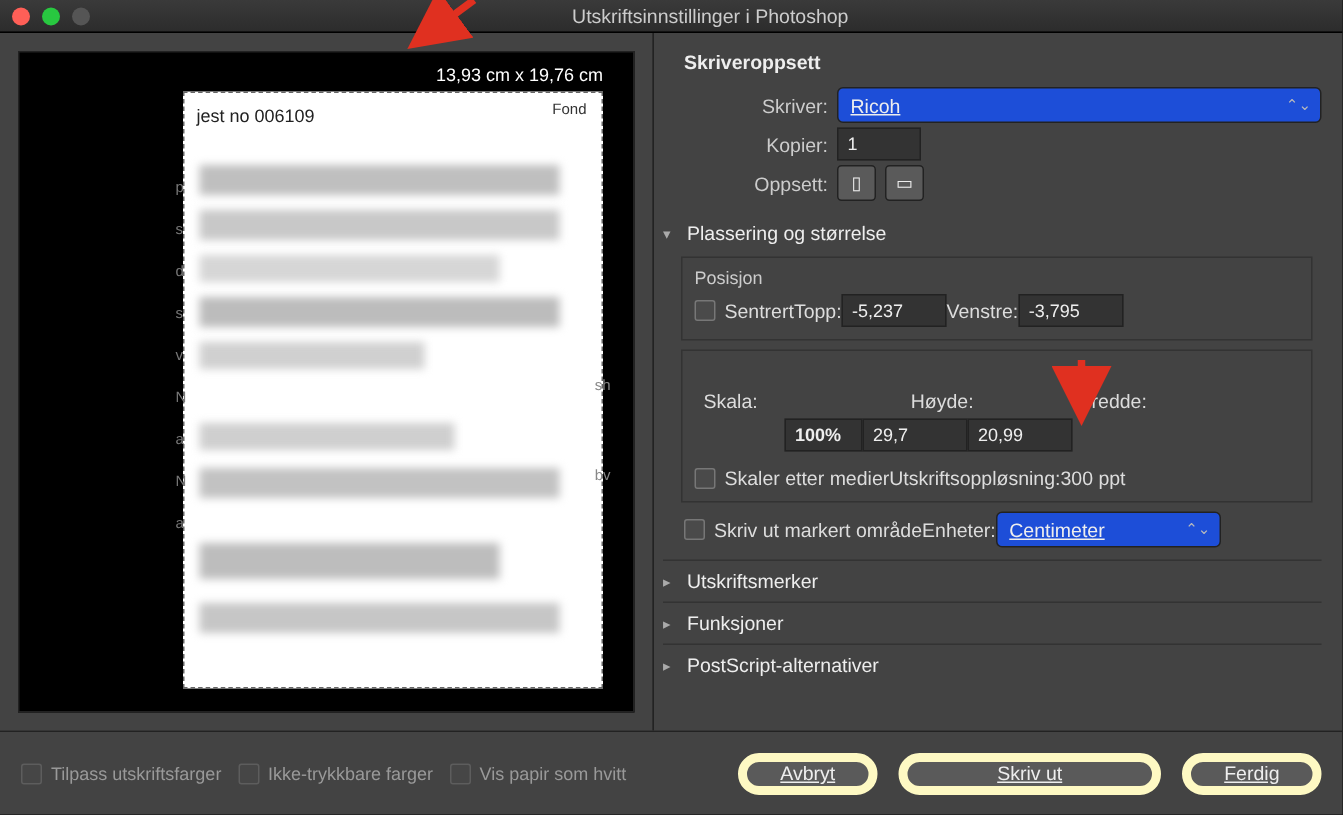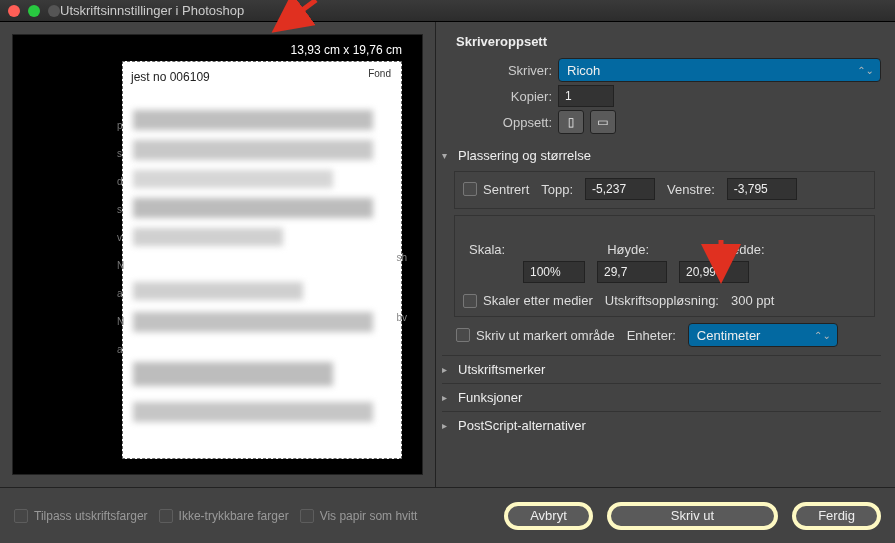--- a/index.html
+++ b/index.html
@@ -3,21 +3,21 @@
 <meta charset="utf-8">
 <style>
   * { box-sizing: border-box; margin: 0; padding: 0; font-family: -apple-system, "Helvetica Neue", Arial, sans-serif; }
   body { background: #1c1c1c; width: 895px; height: 543px; overflow: hidden; position: relative; }
 
   
   .titlebar { height: 22px; background: linear-gradient(#3a3a3a,#2c2c2c); display:flex; align-items:center; padding:0 8px; border-bottom:1px solid #000; }
   .traffic { display:flex; gap:8px; }
   .tl { width:12px;height:12px;border-radius:50%; }
   .tl.close{background:#ff5f57;} .tl.min{background:#28c840;} .tl.max{background:#555;}
-  .title { flex:1; text-align:left; color:#ccc; font-size:13px; }
+  .title { flex:1; text-align:center; color:#ccc; font-size:13px; }
 
   .main { display:flex; height: 465px; }
 
   
   .preview-panel { width: 435px; background:#434343; padding:12px; display:flex; flex-direction:column; }
   .preview-box { flex:1; background:#000000; border:1px solid #222; display:flex; flex-direction:column; align-items:flex-end; padding:8px 20px 14px; }
   .preview-dims { color:#fff; font-size:12px; margin-bottom:4px; }
   .paper { width: 280px; height: 398px; background:#fff; position:relative;
            border:1px dashed #666; }
   .blur-row { position:absolute; background:#ccc; filter:blur(3px); }
@@ -25,37 +25,37 @@
   .doc-head { position:absolute; top:8px; left:8px; font-size:12px; color:#222; }
   .ghost { position:absolute; left:-6px; top:50px; font-size:10px; color:#777; writing-mode:horizontal-tb; }
   .ghost span{display:block; line-height:28px;}
   .rlabel { position:absolute; right:-6px; font-size:10px; color:#888; }
 
   
   .settings { flex:1; background:#434343; border-left:1px solid #222; padding:6px 14px 4px 6px; color:#ddd; font-size:13px; }
   .settings h3 { font-size:13px; font-weight:600; color:#eee; padding:6px 0 6px 14px; }
   .field-row { display:flex; align-items:center; gap:6px; margin:3px 0 3px 10px; }
   .lbl-r { width:100px; text-align:right; color:#ccc; }
-  .dropdown { flex:1; background:#0369a1; border:1px solid #222; border-radius:4px; height:24px; display:flex; align-items:center; padding:0 8px; color:#eee; position:relative; }
+  .dropdown { flex:1; background:#1d4ed8; border:1px solid #222; border-radius:4px; height:24px; display:flex; align-items:center; padding:0 8px; color:#eee; position:relative;text-decoration:underline; }
   .dropdown .chev { position:absolute; right:6px; color:#bbb; font-size:10px; }
   .text-input { background:#333; border:1px solid #222; color:#eee; height:22px; padding:0 6px; font-size:12px; }
   .btn { background:#5a5a5a; border:1px solid #222; border-radius:4px; height:24px; padding:0 12px; color:#eee; font-size:12px; display:inline-flex; align-items:center; }
   .iconbtn { width:26px; height:24px; background:#5a5a5a; border:1px solid #222; border-radius:3px; display:inline-flex; align-items:center; justify-content:center; color:#eee; font-size:12px; }
   .disclosure { display:flex; align-items:center; gap:4px; padding:6px 0; color:#eee; font-weight:500; border-top:1px solid #333; }
   .disclosure .tri { font-size:10px; color:#aaa; width:12px; display:inline-block; }
   .subgroup { border:1px solid #333; margin:2px 6px 6px 12px; padding:6px 8px 8px; }
   .sub-label { color:#ccc; font-size:12px; margin-bottom:4px; }
   .check { width:14px; height:14px; border:1px solid #777; background:#4a4a4a; display:inline-block; border-radius:2px; }
   .inline { display:flex; align-items:center; gap:8px; }
-  .gap6{gap:6px;} .gap16{gap:12px;}
+  .gap6{gap:6px;} .gap16{gap:0;}
 
   
   .bottom { height:56px; display:flex; align-items:center; padding:0 14px; gap:11px; color:#999; font-size:12px; border-top:1px solid #222; background:#434343; }
   .bottom .right { margin-left:auto; display:flex; gap:14px; }
-  .pill { background:#5a5a5a; border:4px solid #fef9c3; border-radius:20px; height:28px; padding:0 22px; display:inline-flex; align-items:center; color:#eee; font-size:13px; }
+  .pill { background:#5a5a5a; border:6px solid #fef9c3; border-radius:20px; height:28px; padding:0 22px; display:inline-flex; align-items:center; color:#eee; font-size:13px;text-decoration:underline; }
   .pill.wide { padding:0 60px; }
 
   
   .arrow { position:absolute; pointer-events:none; }
   .arrow svg { overflow:visible; }
 </style>
 </head>
 <body>
 
 <div class="arrow" style="left:258px; top:-4px;">
@@ -146,40 +146,41 @@
           <span>▭</span>
         </div>
     </div>
 
     <div class="disclosure" style="border-top:none;margin-top:8px">
       <span class="tri">▾</span>
       <span>Plassering og størrelse</span>
     </div>
 
     <div class="subgroup">
+      <div class="sub-label">Posisjon</div>
       <div class="inline gap16">
         <label class="inline gap6">
           <span class="check"></span>
           <span>Sentrert</span>
         </label>
         <span>Topp:</span>
         <input class="text-input" style="width: 70px;" value="-5,237">
         <span>Venstre:</span>
         <input class="text-input" style="width: 70px;" value="-3,795">
       </div>
     </div>
 
     <div class="subgroup">
       <div class="inline" style="gap:40px;margin:20px 0 4px 6px">
         <span>Skala:</span>
         <span style="margin-left:62px">Høyde:</span>
         <span style="margin-left:30px">Bredde:</span>
       </div>
       <div class="inline gap16" style="margin-left:60px">
-        <input class="text-input" style="width: 62px;" value="100%">
+        <input class="text-input" style="width: 52px; font-weight: bold;" value="100%">
         <input class="text-input" style="width: 70px;" value="29,7">
         <input class="text-input" style="width: 70px;" value="20,99">
       </div>
       <div class="inline gap16" style="margin-top:10px">
         <label class="inline gap6">
           <span class="check"></span>
           <span>Skaler etter medier</span>
         </label>
         <span>Utskriftsoppløsning:</span>
         <span>300 ppt</span>

